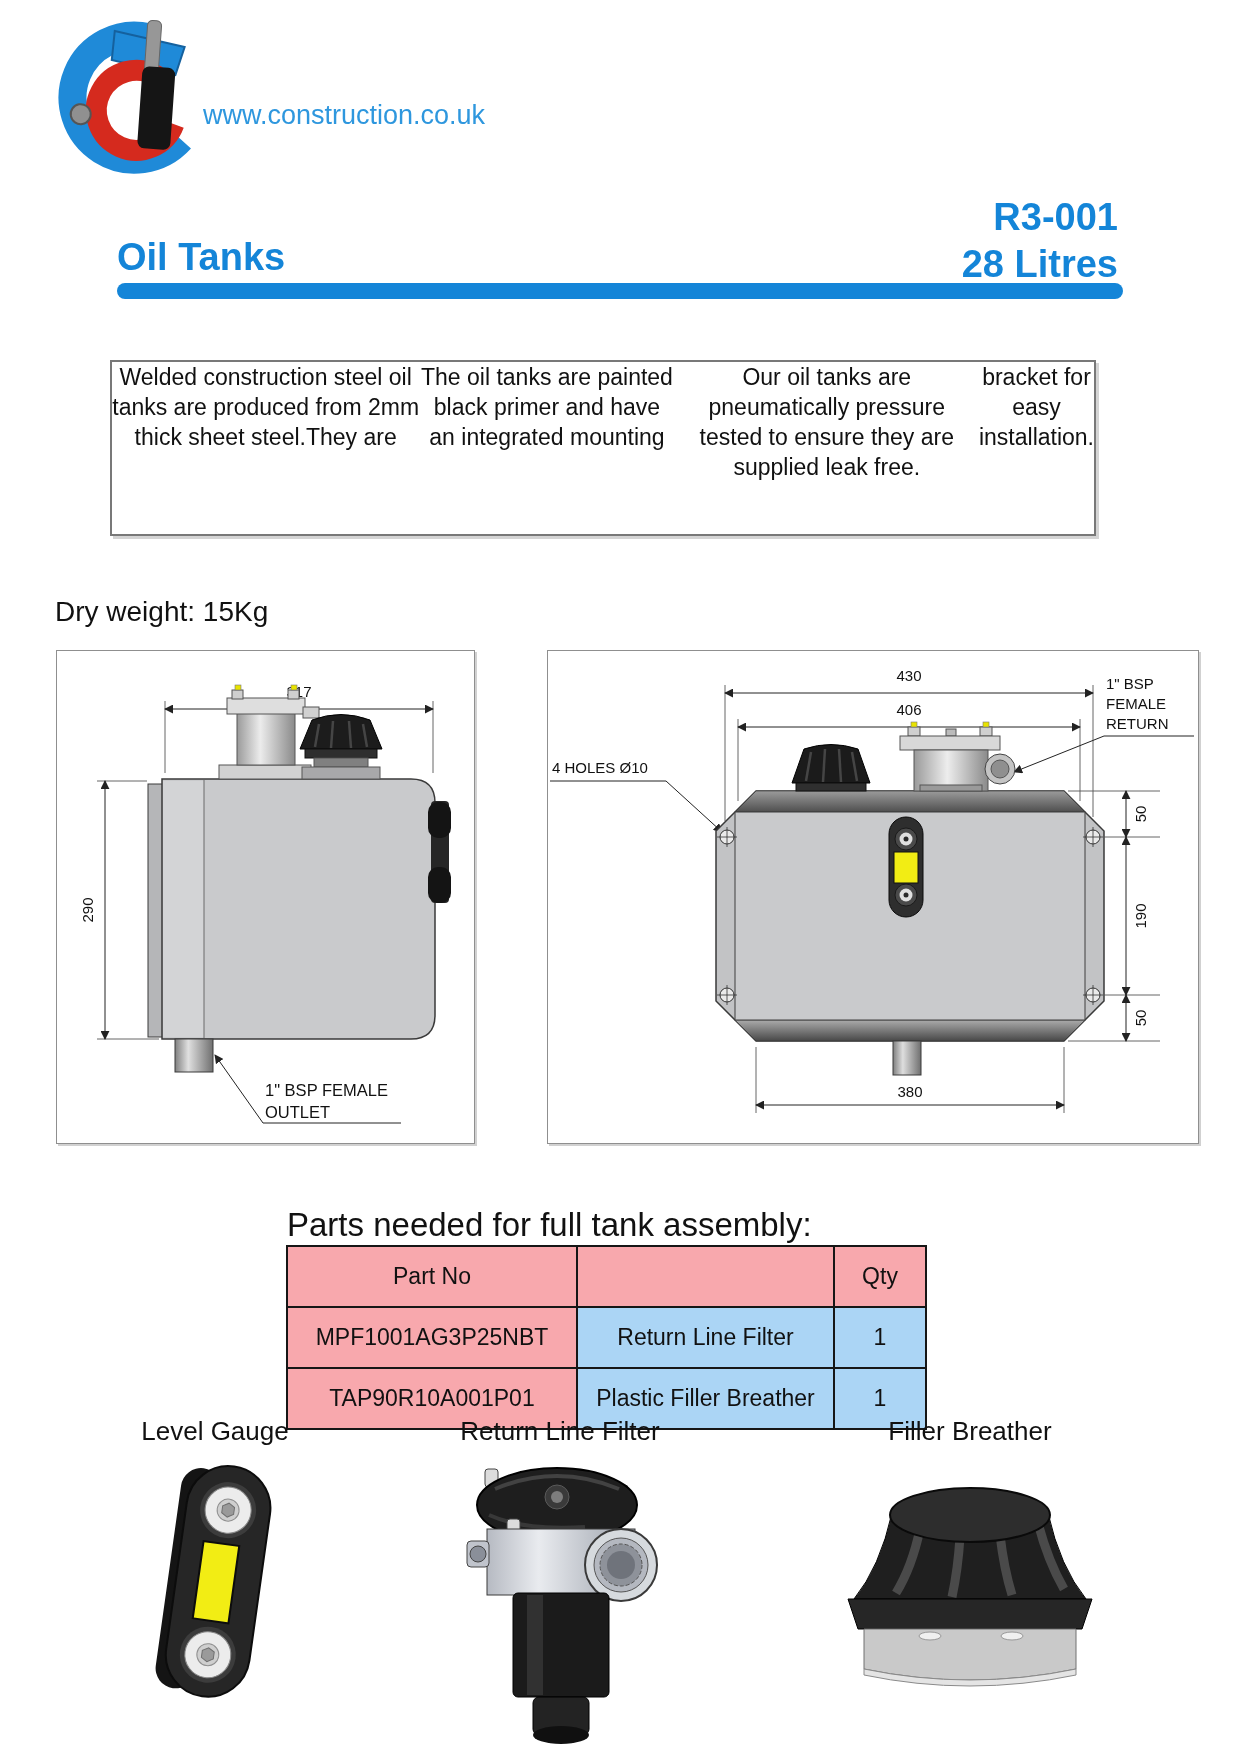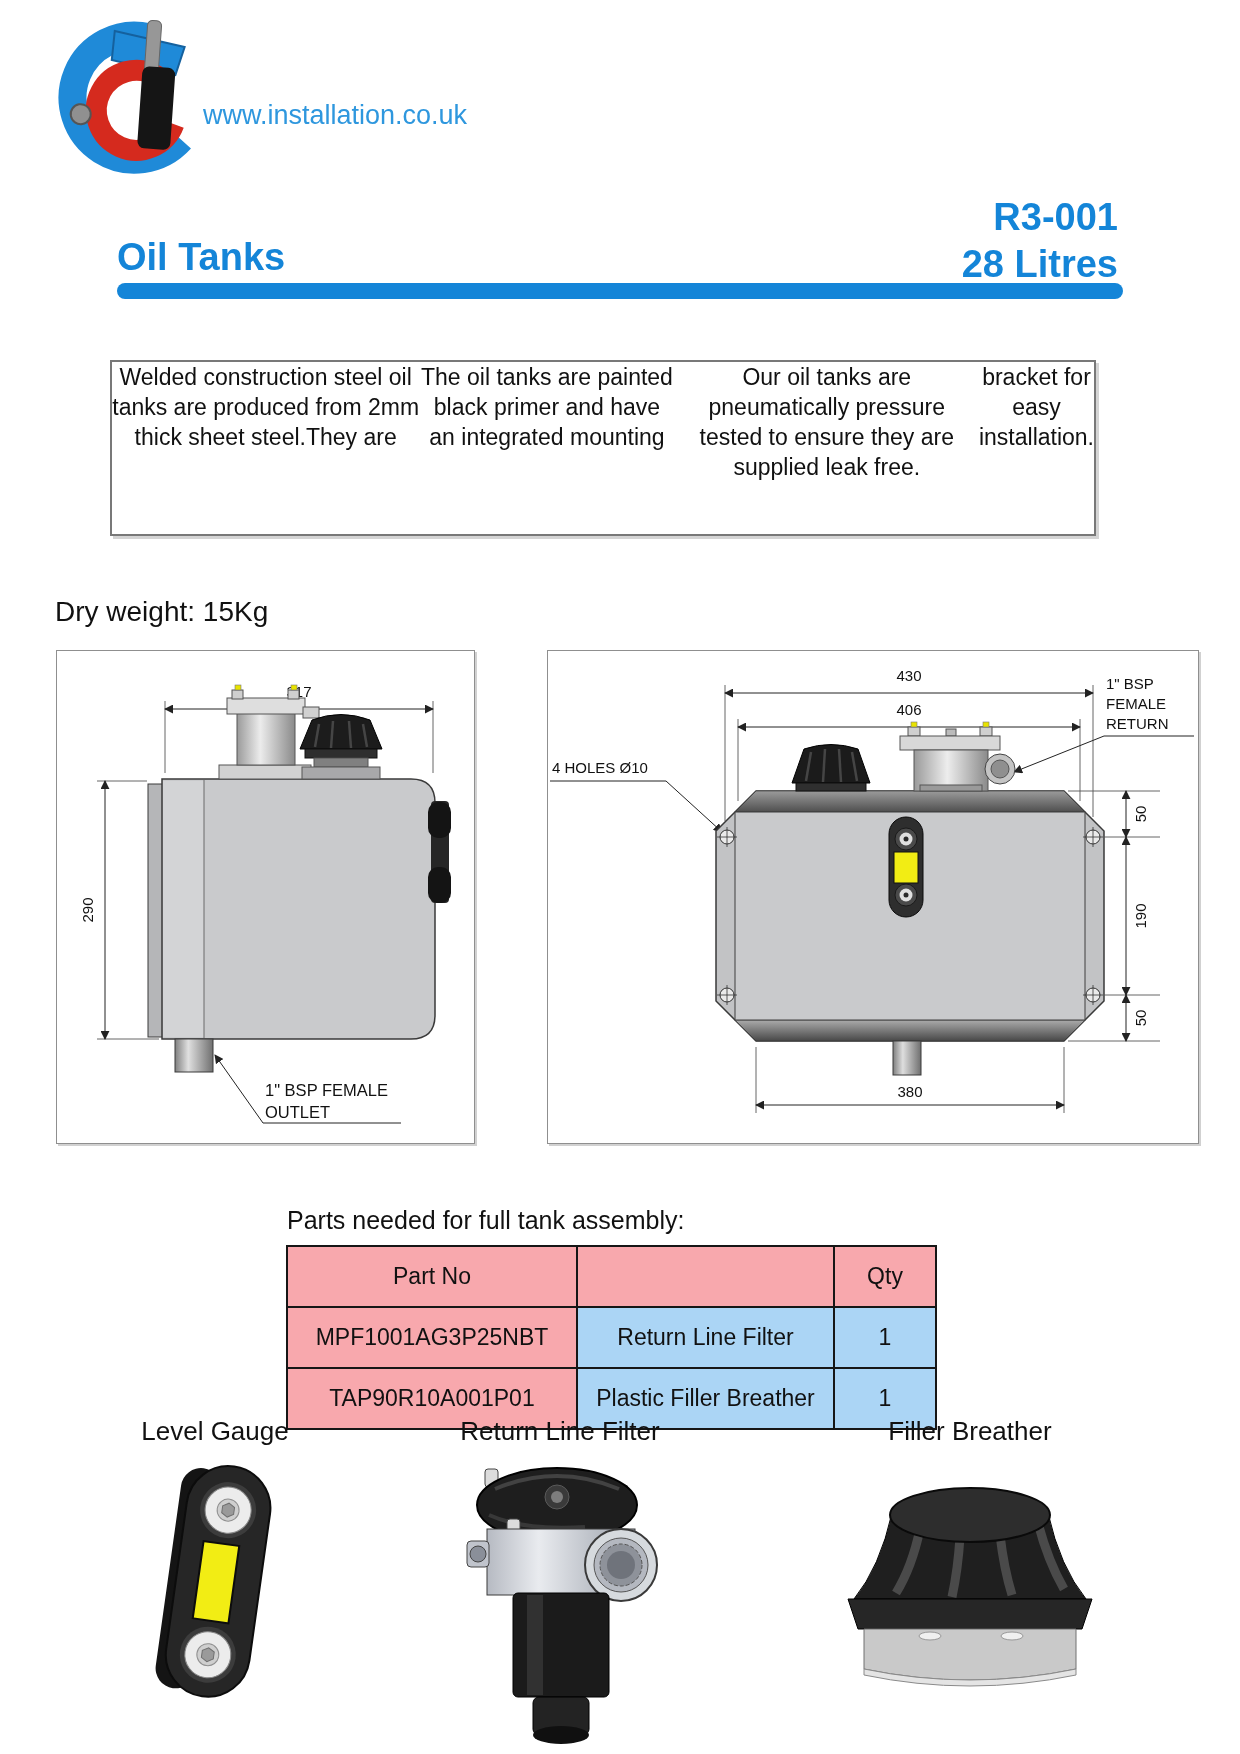--- a/index.html
+++ b/index.html
@@ -27,25 +27,25 @@
   .diag-left{left:56px;top:650px;width:417px;height:492px;}
   .diag-right{left:547px;top:650px;width:650px;height:492px;}
   svg{display:block;}
   svg text{font-family:"Liberation Sans","DejaVu Sans",sans-serif;}
   .dim{font-size:15px;fill:#111;}
   .lbl{font-size:16.5px;fill:#111;}
   .dl{stroke:#222;stroke-width:1;fill:none;}
   .ext{stroke:#555;stroke-width:0.9;fill:none;}
 
   
-  .parts-caption{left:287px;top:1206px;font-size:25px;}
+  .parts-caption{left:287px;top:1206px;font-size:33px;}
   .parts-table{left:286px;top:1245px;border-collapse:collapse;table-layout:fixed;}
   .parts-table td,.parts-table th{border:2px solid #161616;height:39px;font-size:23px;font-weight:normal;
      text-align:center;vertical-align:middle;padding:16px 6px;box-sizing:border-box;overflow:hidden;}
-  .c-part{width:290px;} .c-desc{width:257px;} .c-qty{width:102px;}
+  .c-part{width:290px;} .c-desc{width:257px;} .c-qty{width:92px;}
   .cell-pink{background:var(--table-pink,#f8a8ad);}
   .cell-blue{background:var(--table-blue,#abd5f5);}
 
   
   .g-item{position:absolute;text-align:center;}
   .g-item .g-label{font-size:26px;}
   .g-item svg{margin:10px auto 0 auto;}
   .g1{left:115px;top:1416px;width:200px;}
   .g2{left:440px;top:1416px;width:240px;}
   .g3{left:810px;top:1416px;width:320px;}
@@ -58,21 +58,21 @@
   <svg class="abs" style="left:42px;top:18px;" width="170" height="172" viewBox="0 0 170 172">
     <g transform="rotate(-10 85 88)">
       <path d="M118,24 A62,62 0 1 0 132,130" fill="none" stroke="var(--logo-blue,#1f8ad8)" stroke-width="28"></path>
       <polygon points="86,12 152,40 138,66 78,40" fill="var(--logo-blue,#1f8ad8)" stroke="#15619e" stroke-width="2"></polygon>
       <path d="M120,64 A40,40 0 1 0 128,114" fill="none" stroke="var(--logo-red,#d52a1e)" stroke-width="21"></path>
       <circle cx="38" cy="88" r="10" fill="#909090" stroke="#555" stroke-width="2"></circle>
       <rect x="114" y="8" width="14" height="56" rx="5" fill="#979797" stroke="#666" transform="rotate(14 121 34)"></rect>
       <rect x="97" y="54" width="33" height="82" rx="7" fill="#151515" transform="rotate(14 113 95)"></rect>
     </g>
   </svg>
-  <div class="abs website">www.installation.co.uk</div>
+  <div class="abs website">www.construction.co.uk</div>
 
   <div class="abs page-title">Oil Tanks</div>
   <div class="abs code-line1">R3-001</div>
   <div class="abs code-line2">28 Litres</div>
   <div class="abs title-bar"></div>
 
   <div class="abs desc-box">
     <div>Welded construction steel oil tanks are produced from 2mm thick sheet steel.They are</div>
     <div>The oil tanks are painted black primer and have an integrated mounting</div>
     <div>Our oil tanks are pneumatically pressure tested to ensure they are supplied leak free.</div>

